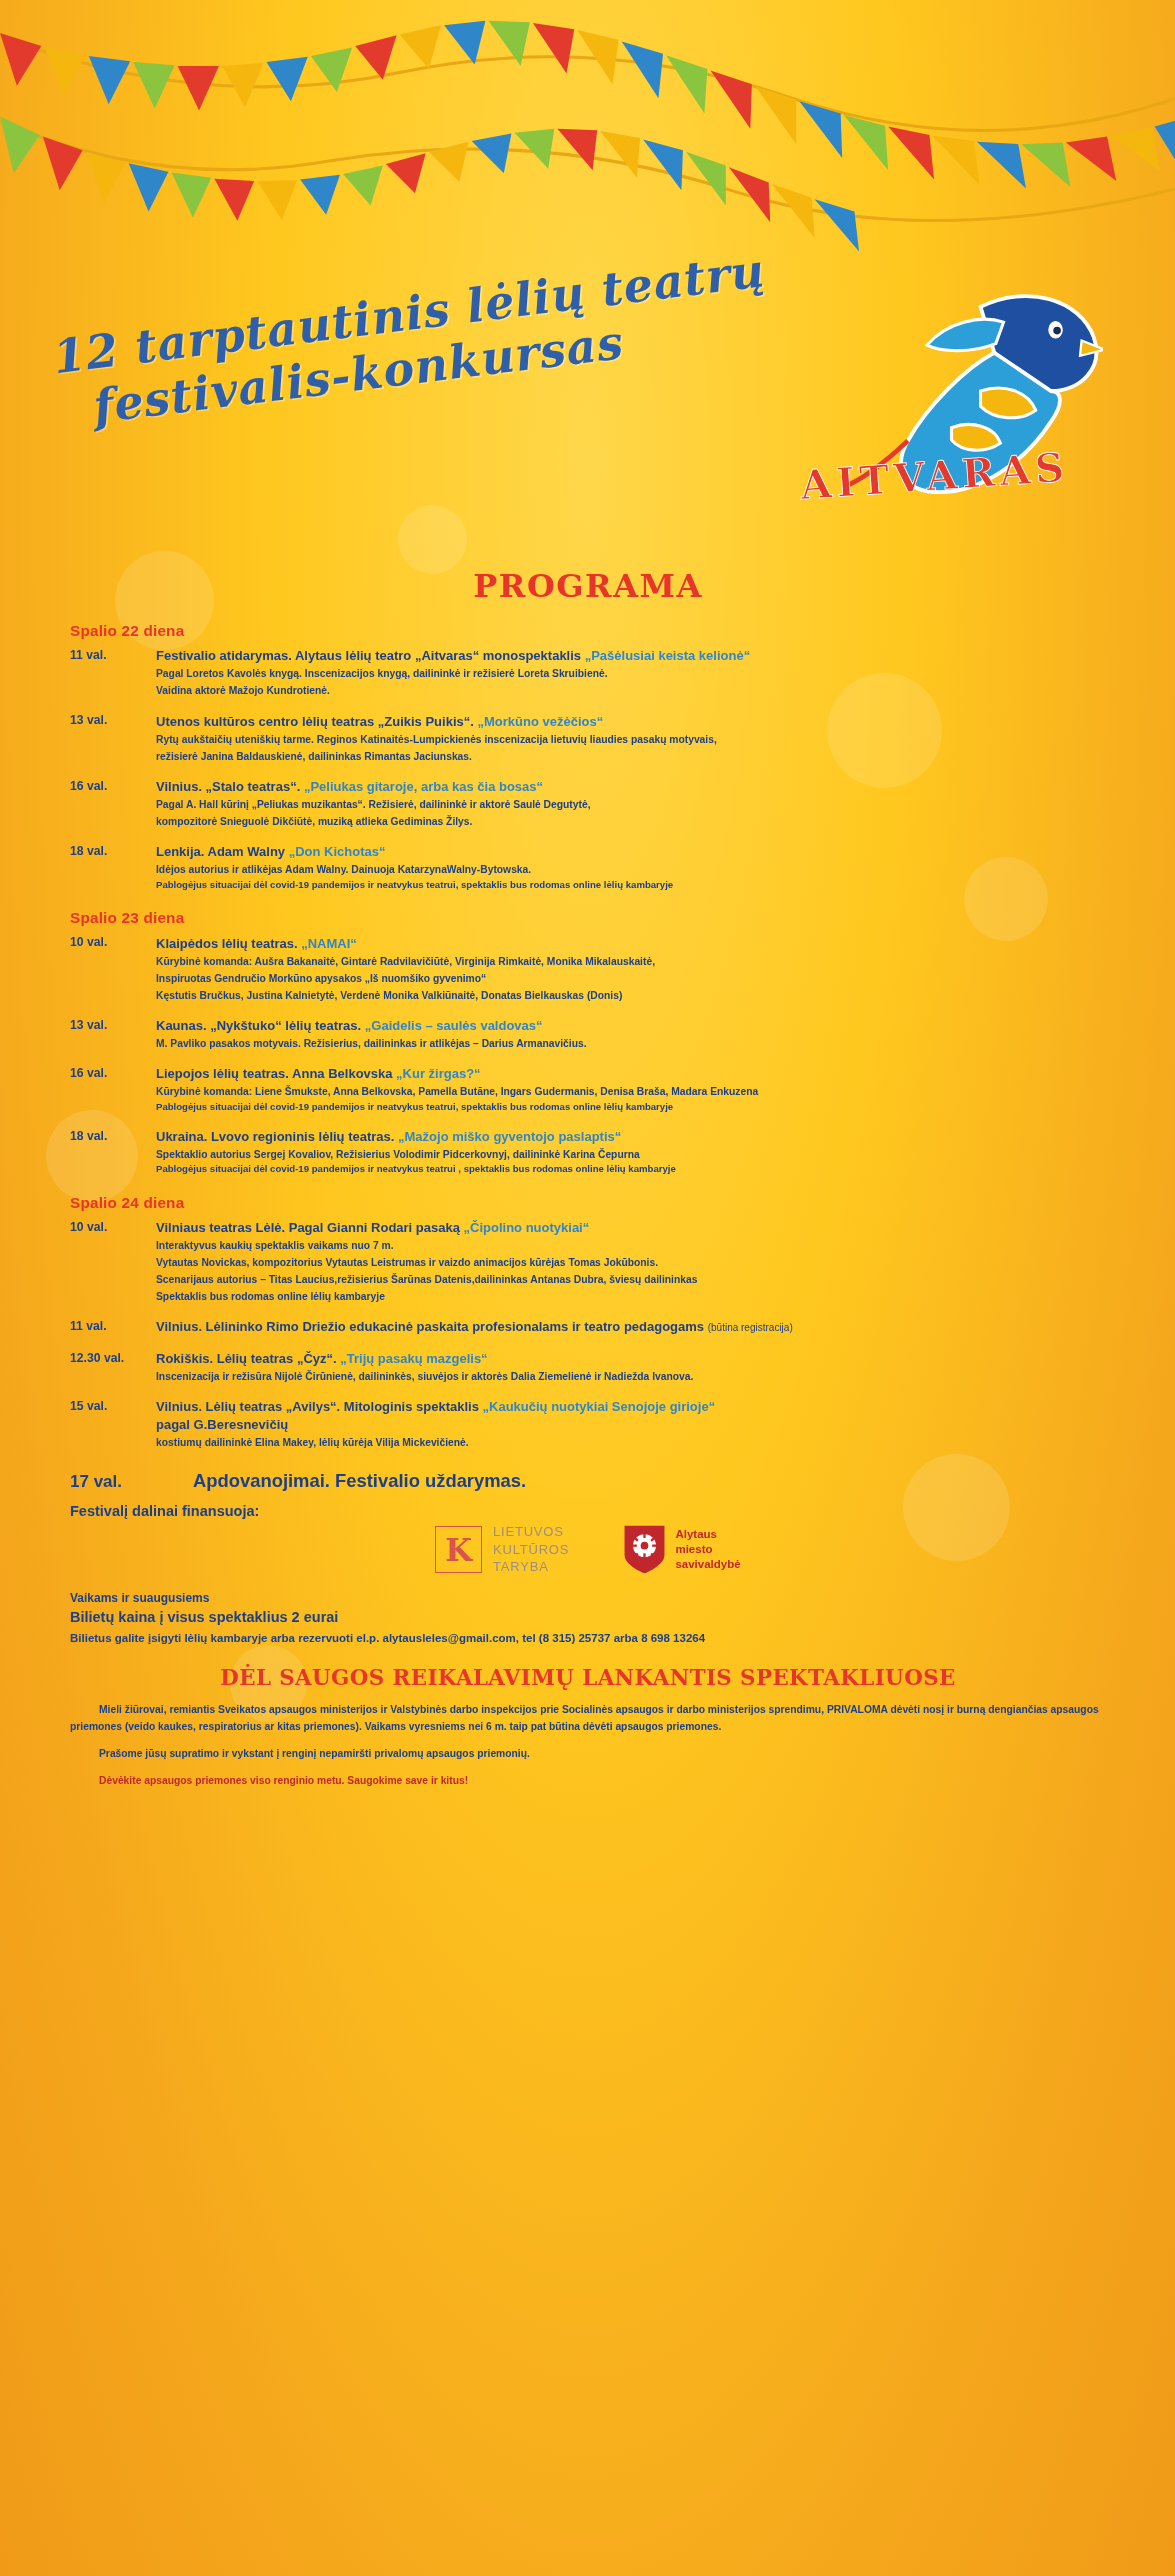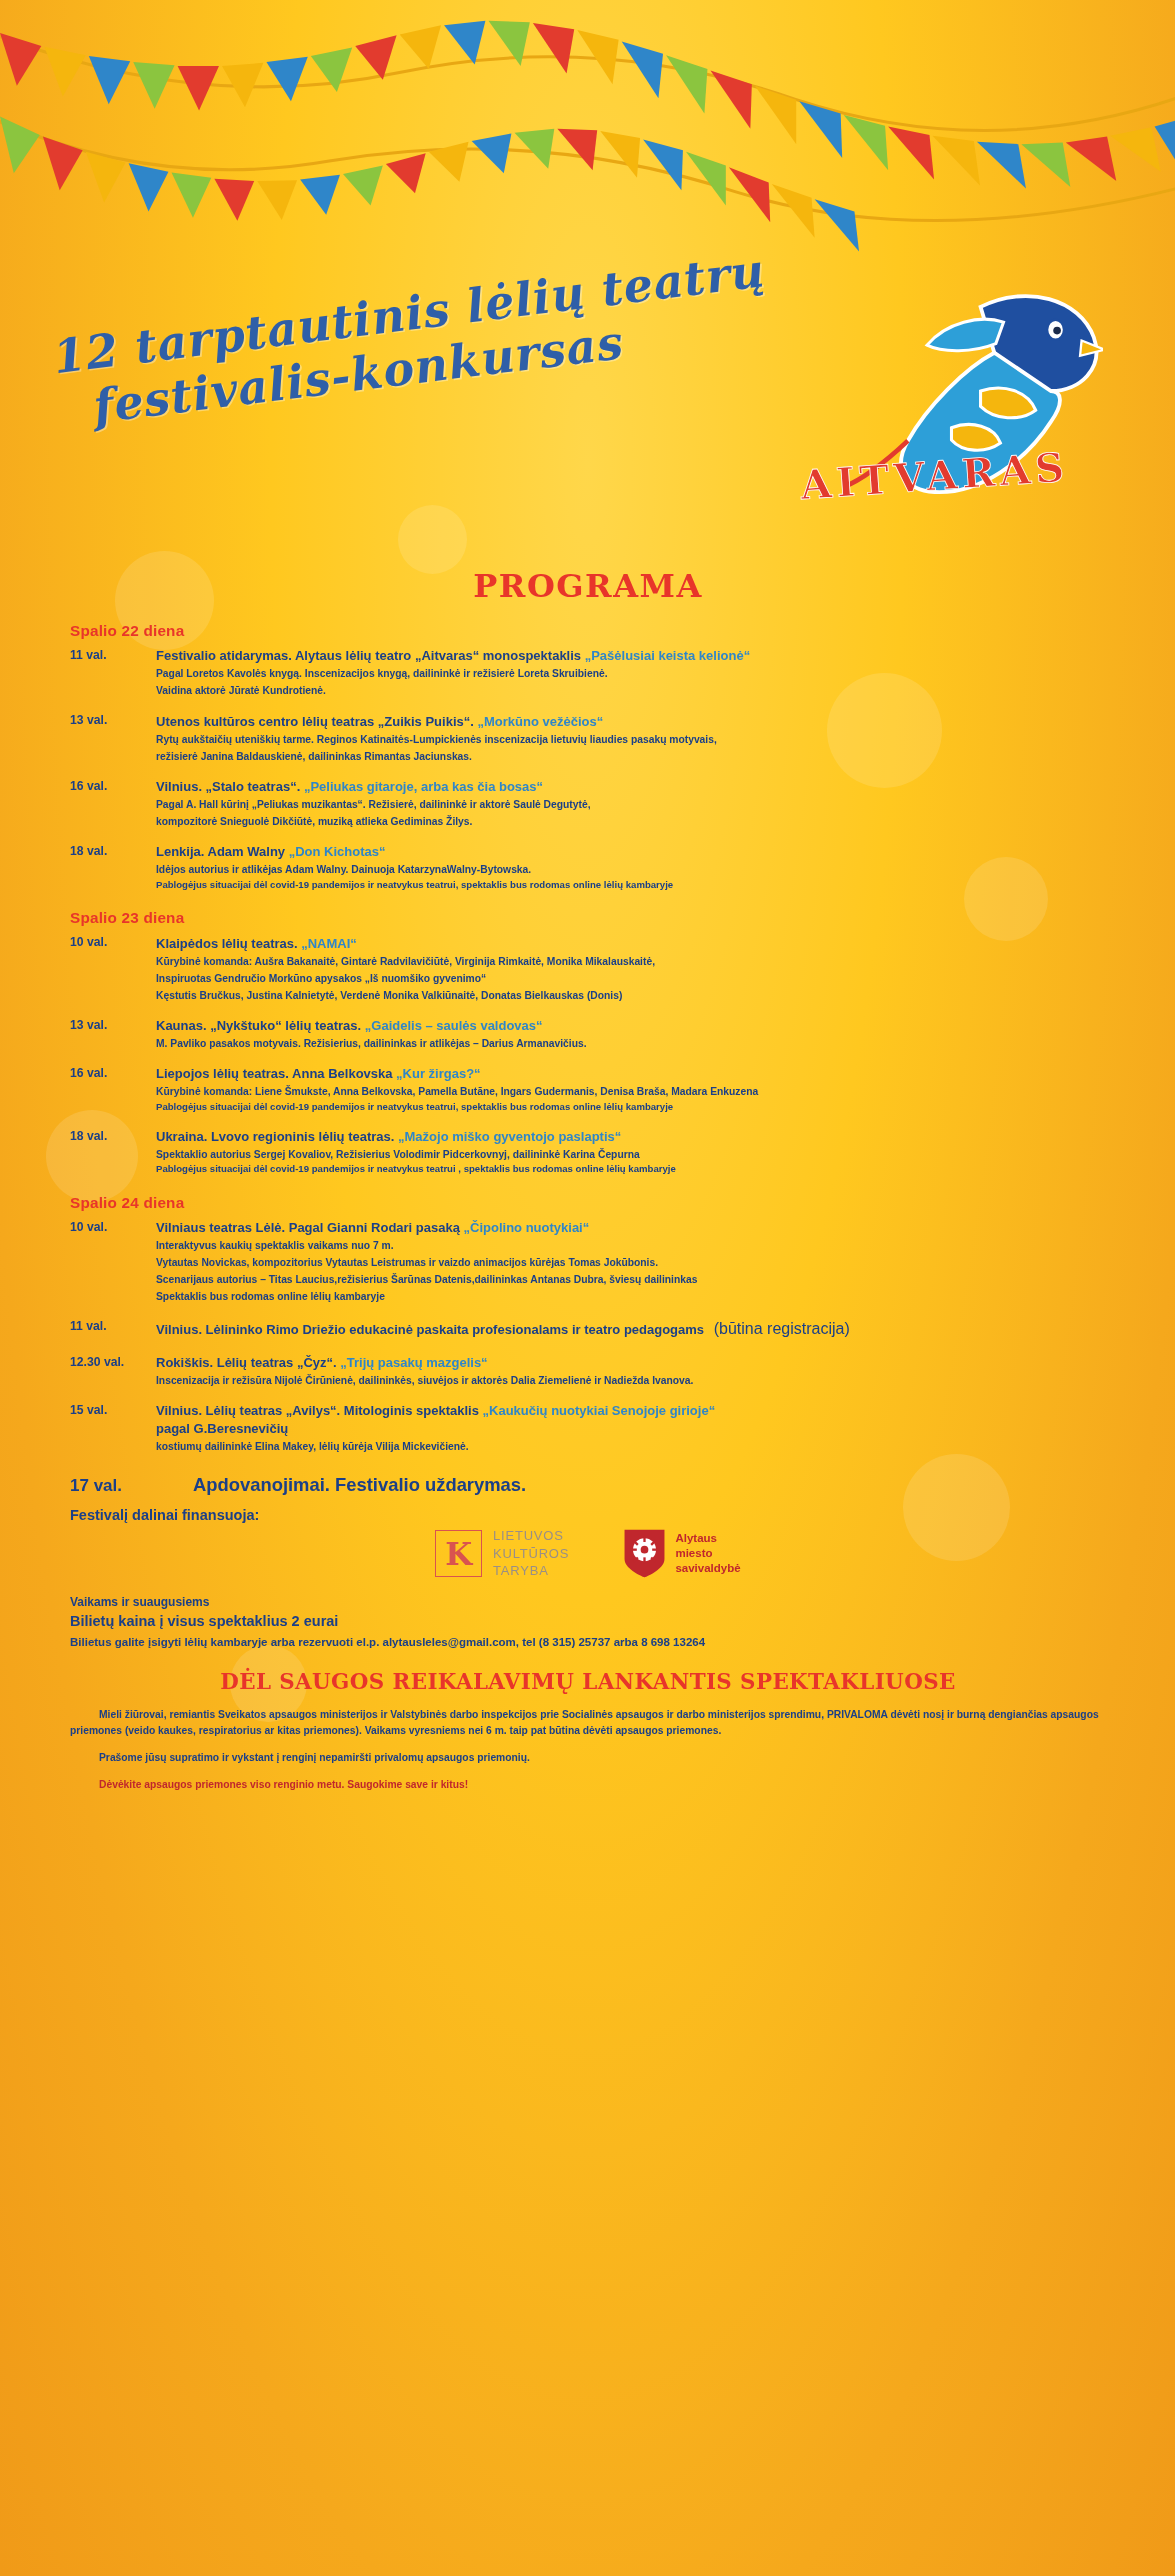--- a/index.html
+++ b/index.html
@@ -189,21 +189,21 @@
 
 <div class="content">
 
   <div class="day-head">Spalio 22 diena</div>
 
   <div class="item">
     <div class="time">11 val.</div>
     <div class="body">
       <div class="line1"><span>Festivalio atidarymas. Alytaus lėlių teatro „Aitvaras“ monospektaklis </span><span class="hl">„Pašėlusiai keista kelionė“</span></div>
       <div class="desc">Pagal Loretos Kavolės knygą. Inscenizacijos knygą, dailininkė ir režisierė Loreta Skruibienė.</div>
-      <div class="desc">Vaidina aktorė Jūratė Kundrotienė.</div>
+      <div class="desc">Vaidina aktorė Mažojo Kundrotienė.</div>
     </div>
   </div>
 
   <div class="item">
     <div class="time">13 val.</div>
     <div class="body">
       <div class="line1"><span>Utenos kultūros centro lėlių teatras „Zuikis Puikis“. </span><span class="hl">„Morkūno vežėčios“</span></div>
       <div class="desc">Rytų aukštaičių uteniškių tarme. Reginos Katinaitės-Lumpickienės inscenizacija lietuvių liaudies pasakų motyvais,</div>
       <div class="desc">režisierė Janina Baldauskienė, dailininkas Rimantas Jaciunskas.</div>
     </div>
@@ -274,21 +274,21 @@
       <div class="desc">Interaktyvus kaukių spektaklis vaikams nuo 7 m.</div>
       <div class="desc">Vytautas Novickas, kompozitorius Vytautas Leistrumas ir vaizdo animacijos kūrėjas Tomas Jokūbonis.</div>
       <div class="desc">Scenarijaus autorius – Titas Laucius,režisierius Šarūnas Datenis,dailininkas Antanas Dubra, šviesų dailininkas</div>
       <div class="desc">Spektaklis bus rodomas online lėlių kambaryje</div>
     </div>
   </div>
 
   <div class="item">
     <div class="time">11 val.</div>
     <div class="body">
-      <div class="line1 thin" style="font-weight:bold;"><span>Vilnius. Lėlininko Rimo Driežio edukacinė paskaita profesionalams ir teatro pedagogams </span><span class="thin" style="font-size:16px;margin-left:6px;">(būtina registracija)</span></div>
+      <div class="line1 thin" style="font-weight:bold;"><span>Vilnius. Lėlininko Rimo Driežio edukacinė paskaita profesionalams ir teatro pedagogams </span><span class="thin" style="font-size:10px;">(būtina registracija)</span></div>
     </div>
   </div>
 
   <div class="item">
     <div class="time">12.30 val.</div>
     <div class="body">
       <div class="line1"><span>Rokiškis. Lėlių teatras „Čyz“. </span><span class="hl">„Trijų pasakų mazgelis“</span></div>
       <div class="desc">Inscenizacija ir režisūra Nijolė Čirūnienė, dailininkės, siuvėjos ir aktorės Dalia Ziemelienė ir Nadiežda Ivanova.</div>
     </div>
   </div>

